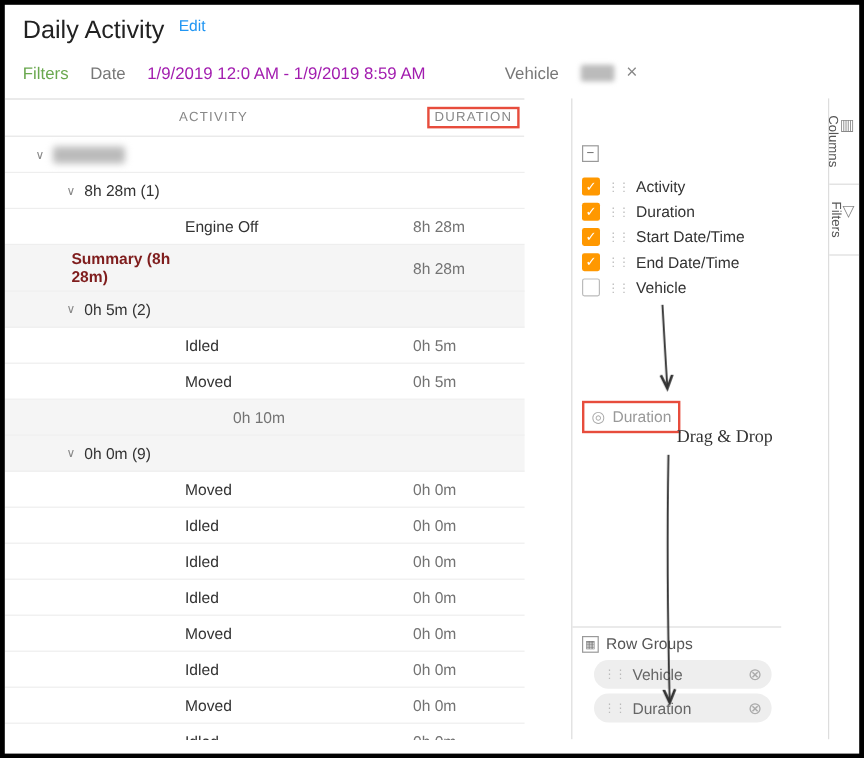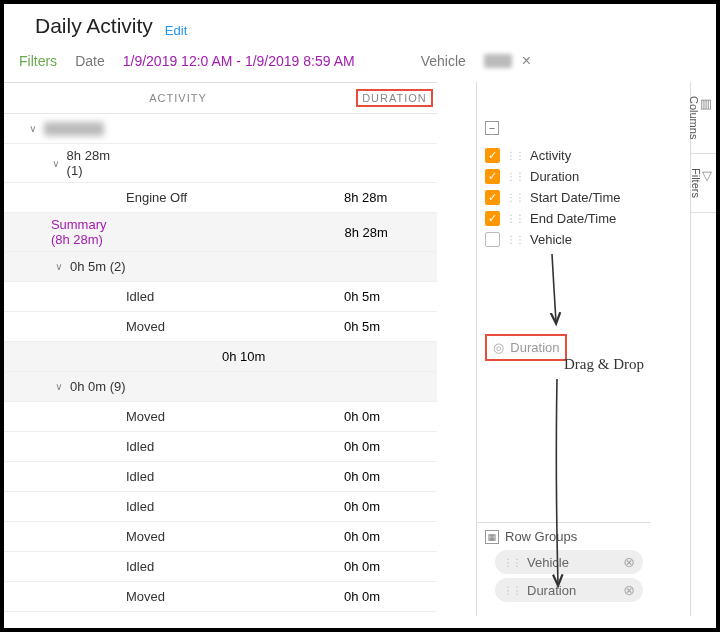--- a/index.html
+++ b/index.html
@@ -12,23 +12,22 @@
       height: 632px;
       border: 4px solid #000;
       position: relative;
       overflow: hidden;
     }
     .header {
       padding: 10px 15px 0 15px;
     }
     .title-row {
       display: flex;
-      align-items: flex-end;
+      align-items: flex-start;
       gap: 12px;
-      margin-left: 16px;
     }
     .page-title {
       font-size: 21px;
       font-weight: 400;
       color: #222;
     }
     .edit-link {
       font-size: 13px;
       color: #2196f3;
       cursor: pointer;
@@ -118,24 +117,23 @@
       flex: 1;
       display: flex;
       align-items: center;
     }
     .activity-col {
       width: 190px;
       color: #333;
     }
     .dur-cell {
       width: 85px;
-      color: #000000;
-      margin-left: 28px;
-    }
-    .bold { font-weight: 400; color: #a21caf; }
+      color: #737373;
+    }
+    .bold { font-weight: 700; color: #7f1d1d; }
     .grp-blur {
       width: 60px; height: 14px; background: #bbb; filter: blur(3px); border-radius: 2px;
       display:inline-block;
     }
     
     .side-panel {
       width: 175px;
       border-left: 1px solid #ddd;
       display: flex;
       flex-direction: column;

